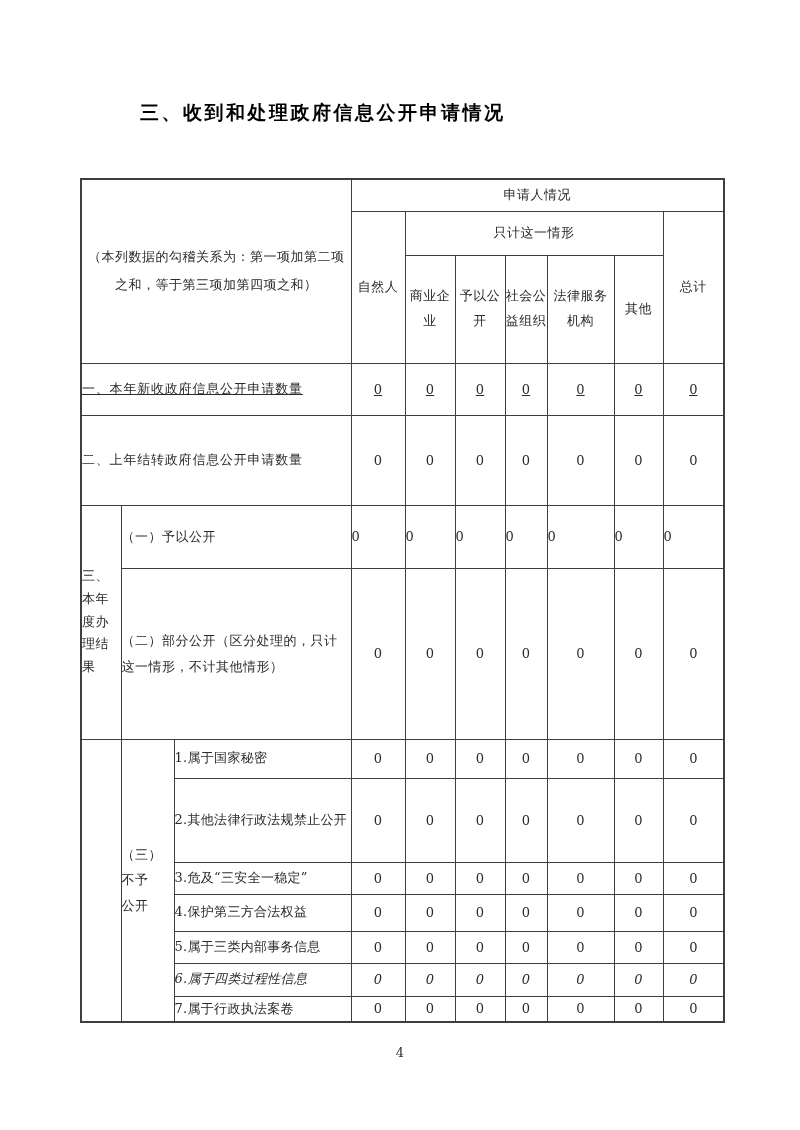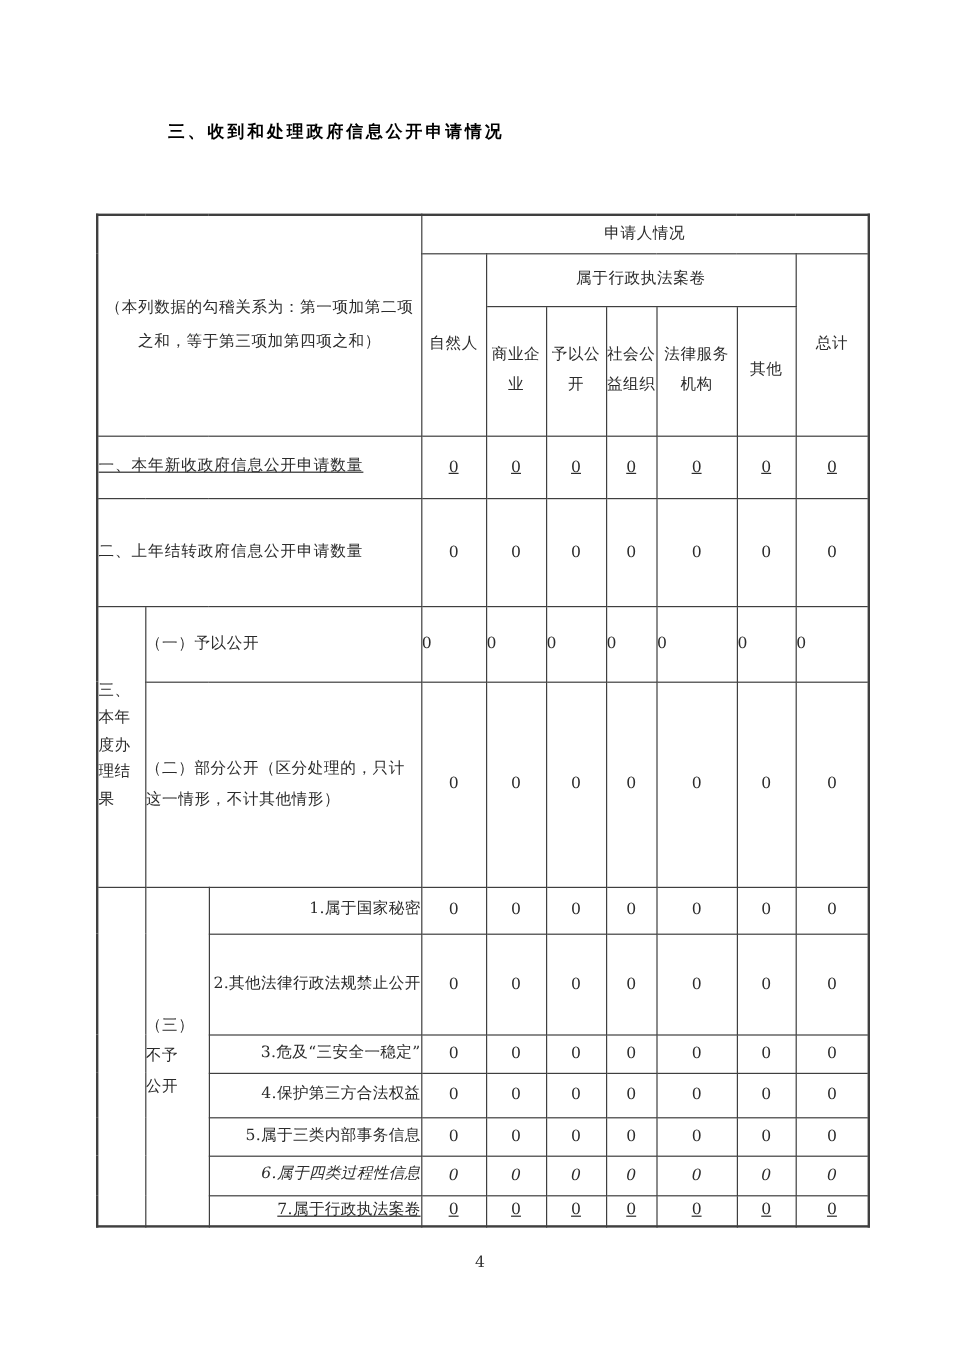--- a/index.html
+++ b/index.html
@@ -8,21 +8,21 @@
     width:800px; height:1130px;
     margin:0 auto;
     background:#ffffff;
     font-family:"DejaVu Serif","Liberation Serif",serif;
     color:#2b2b2b;
     overflow:hidden;
   }
   .title {
     position:absolute; left:140px; top:100px; margin:0;
     font-family:Liberation Sans, sans-serif;
-    font-size:14px; font-weight:bold; letter-spacing:2.5px;
+    font-size:19px; font-weight:bold; letter-spacing:2.5px;
     color:#000; white-space:nowrap; line-height:1.4;
   }
   table.report-table {
     position:absolute; left:80px; top:178px;
     width:643px;
     border-collapse:collapse; table-layout:fixed;
     border:2px solid #3f3f3f;
   }
   .report-table td {
     border:1px solid #3f3f3f;
@@ -38,28 +38,28 @@
   tr.r1 { height:52px;text-decoration:underline; }
   tr.r2 { height:90px; }
   tr.r3 { height:63px; }
   tr.r4 { height:171px; }
   tr.r5 { height:39px; }
   tr.r6 { height:84px; }
   tr.r7 { height:32px; }
   tr.r8 { height:37px; }
   tr.r9 { height:32px;margin-left:46px; }
   tr.r10 { height:33px;font-style:italic; }
-  tr.r11 { height:24px;text-decoration:underline; }
+  tr.r11 { height:24px; }
   .hc { text-align:center; padding:2px 5px; line-height:1.9; letter-spacing:0.5px; }
   .corner { text-align:center; padding:2px 9px; line-height:2.15; letter-spacing:0.5px; }
   .rowlabel { text-align:left; padding:2px 4px 2px 4px; letter-spacing:0.8px; line-height:1.8; }
   .sublabel { text-align:left; padding:2px 10px 2px 11px; line-height:2.0; letter-spacing:0.5px;margin-left:20px; }
   .vlabel  { text-align:left; padding:0 5px 0 13px; line-height:1.75; white-space:pre-line; letter-spacing:0.5px; }
   .vlabel2 { text-align:left; padding:0 2px 0 10px; line-height:1.95; white-space:pre-line; letter-spacing:0.5px; }
-  .itemlabel { text-align:right; padding:2px 3px 2px 6px; line-height:1.85; letter-spacing:0.3px; }
+  .itemlabel { text-align:left; padding:2px 3px 2px 6px; line-height:1.85; letter-spacing:0.3px; }
   .val { text-align:center; font-size:14px; }
   .val-left { text-align:left; padding-left:9px; }
   .page-number {
     position:absolute; top:1045px; left:0; width:800px;
     text-align:center; font-size:13px; color:#333;
   }
 </style>
 </head>
 <body>
 
@@ -80,21 +80,21 @@
         <col style="width:49px">
       <col style="width:61px">
     </colgroup>
     <tbody>
       <tr class="h1">
         <td class="corner" colspan="3" rowspan="3">（本列数据的勾稽关系为：第一项加第二项之和，等于第三项加第四项之和）</td>
         <td class="hc" colspan="7">申请人情况</td>
       </tr>
       <tr class="h2">
         <td class="hc" rowspan="2">自然人</td>
-        <td class="hc" colspan="5">属于行政执法案卷</td>
+        <td class="hc" colspan="5">只计这一情形</td>
         <td class="hc" rowspan="2">总计</td>
       </tr>
       <tr class="h3">
         <td class="hc">商业企业</td>
         <td class="hc">予以公开</td>
         <td class="hc">社会公益组织</td>
         <td class="hc">法律服务机构</td>
         <td class="hc">其他</td>
       </tr>
 

